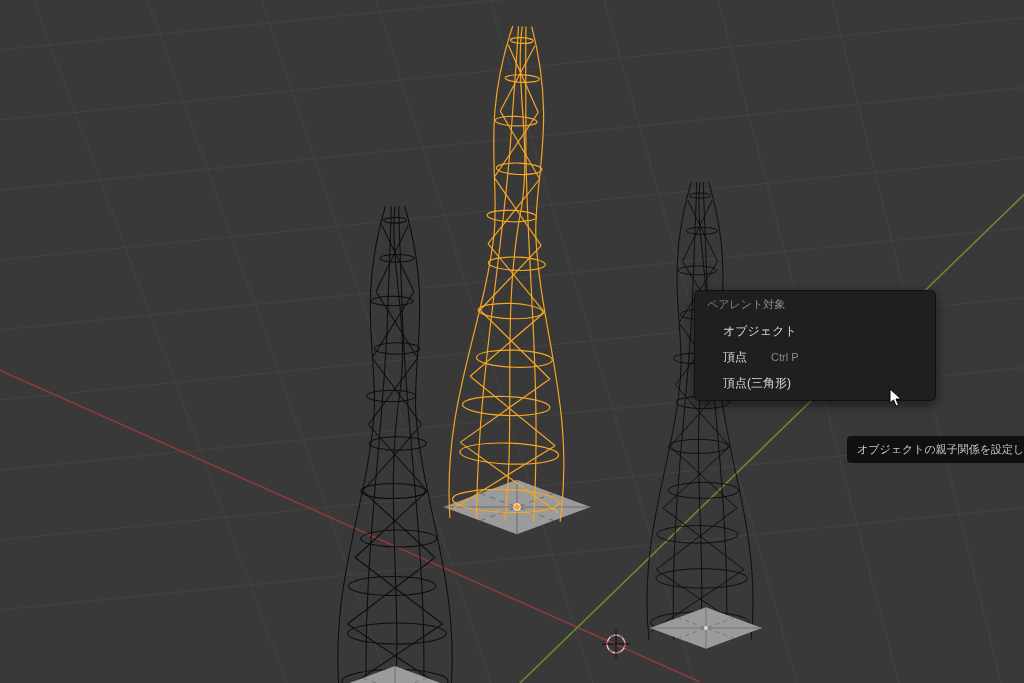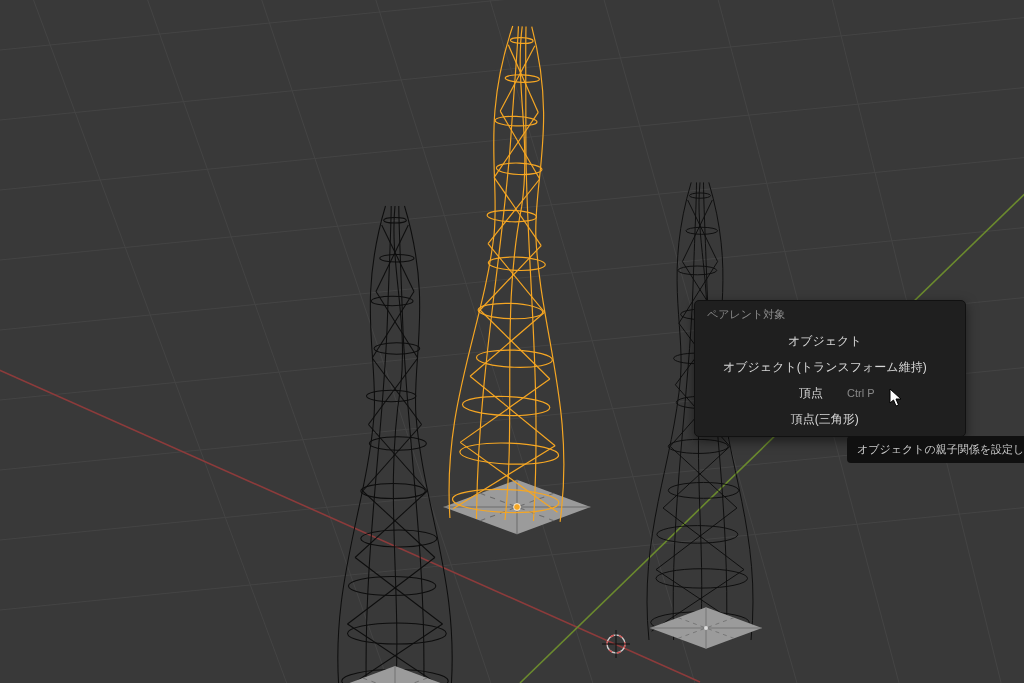--- a/index.html
+++ b/index.html
@@ -1,20 +1,20 @@
 <!DOCTYPE html>
 <html><head>
 <meta charset="utf-8">
 <style>
 html,body{margin:0;padding:0;width:1024px;height:683px;overflow:hidden;background:#393939;font-family:"Hiragino Sans","Meiryo",sans-serif;font-size:12px;color:#ddd}
 #viewport{position:absolute;inset:0}
 
-.menu{position:absolute;left:694px;top:300px;background:#1f1f1f;border:1px solid #111;border-radius:5px;box-shadow:0 4px 12px rgba(0,0,0,.5);min-width:240px;padding-bottom:4px}
+.menu{position:absolute;left:694px;top:290px;background:#1f1f1f;border:1px solid #111;border-radius:5px;box-shadow:0 4px 12px rgba(0,0,0,.5);min-width:240px;padding-bottom:4px}
 .menu-header{padding:6px 12px 6px 12px;color:#8a8a8a;font-size:11px}
-.menu-item{display:flex;align-items:center;justify-content:center;padding:4px 14px 4px 28px;color:#d8d8d8;cursor:default;line-height:18px}
+.menu-item{display:flex;align-items:center;justify-content:flex-start;padding:4px 14px 4px 28px;color:#d8d8d8;cursor:default;line-height:18px}
 .menu-item .shortcut{color:#888;font-size:11px;margin-left:24px}
 .menu-item.highlight{background:#4772b3;color:#fff}
 .menu-item.highlight .shortcut{color:#e6e6e6}
 
 .tooltip{position:absolute;left:847px;top:436px;background:#101010;color:#ccc;padding:6px 10px;border-radius:4px;font-size:11px;white-space:nowrap}
 
 .cursor{position:absolute;left:889px;top:388px;width:16px;height:20px;pointer-events:none}
 </style>
 </head>
 <body>
@@ -126,24 +126,20 @@
 </svg>
 
 <div class="menu">
   <div class="menu-header">ペアレント対象</div>
 
   <div class="menu-item">
     <span>オブジェクト</span>
     <span class="shortcut"></span>
   </div>
   <div class="menu-item">
-    <span>オブジェクト(トランスフォーム維持)</span>
-    <span class="shortcut"></span>
-  </div>
-  <div class="menu-item">
     <span>頂点</span>
     <span class="shortcut">Ctrl P</span>
   </div>
   <div class="menu-item">
     <span>頂点(三角形)</span>
     <span class="shortcut"></span>
   </div>
 </div>
 
 <div class="tooltip">オブジェクトの親子関係を設定します:</div>

